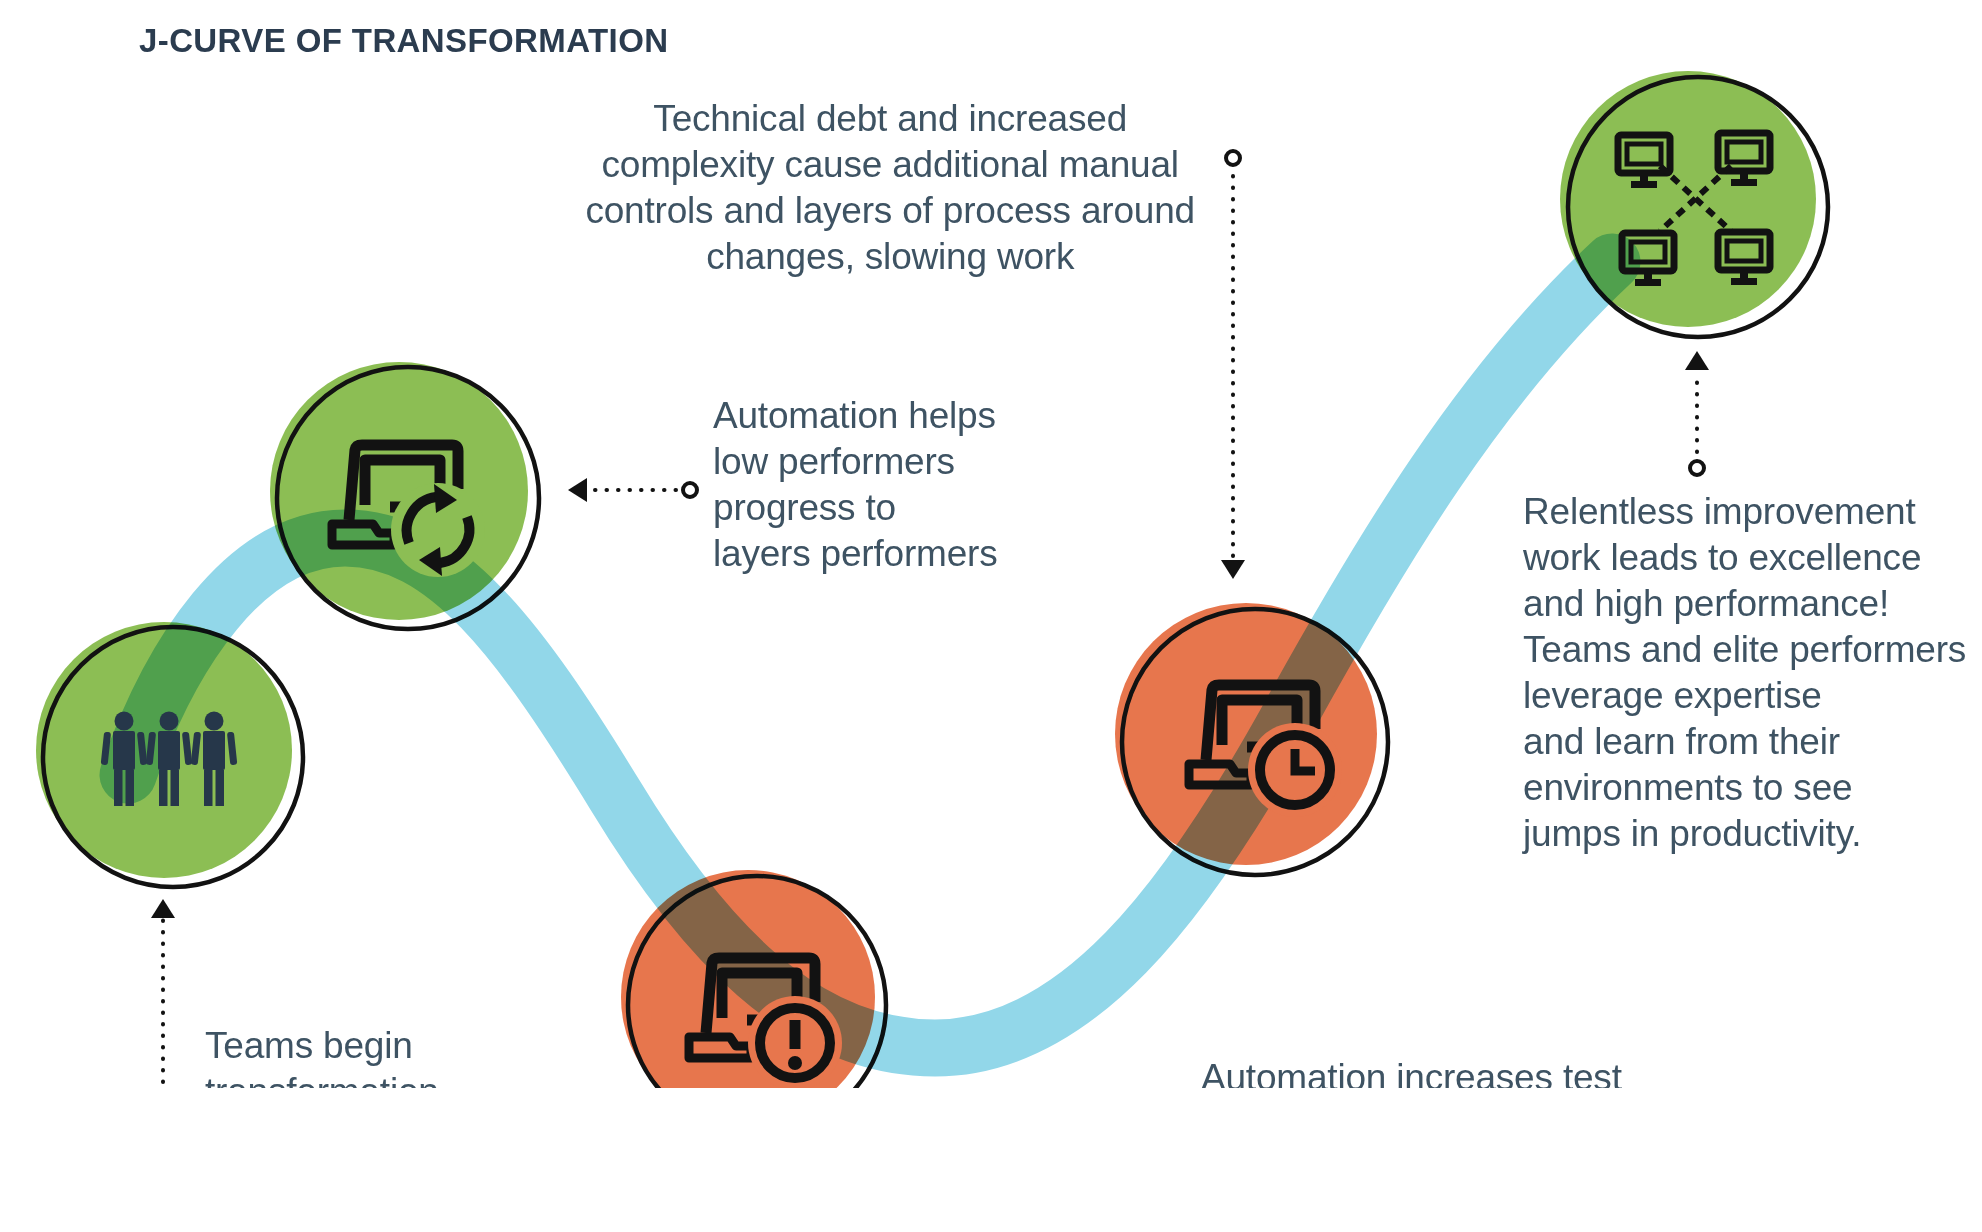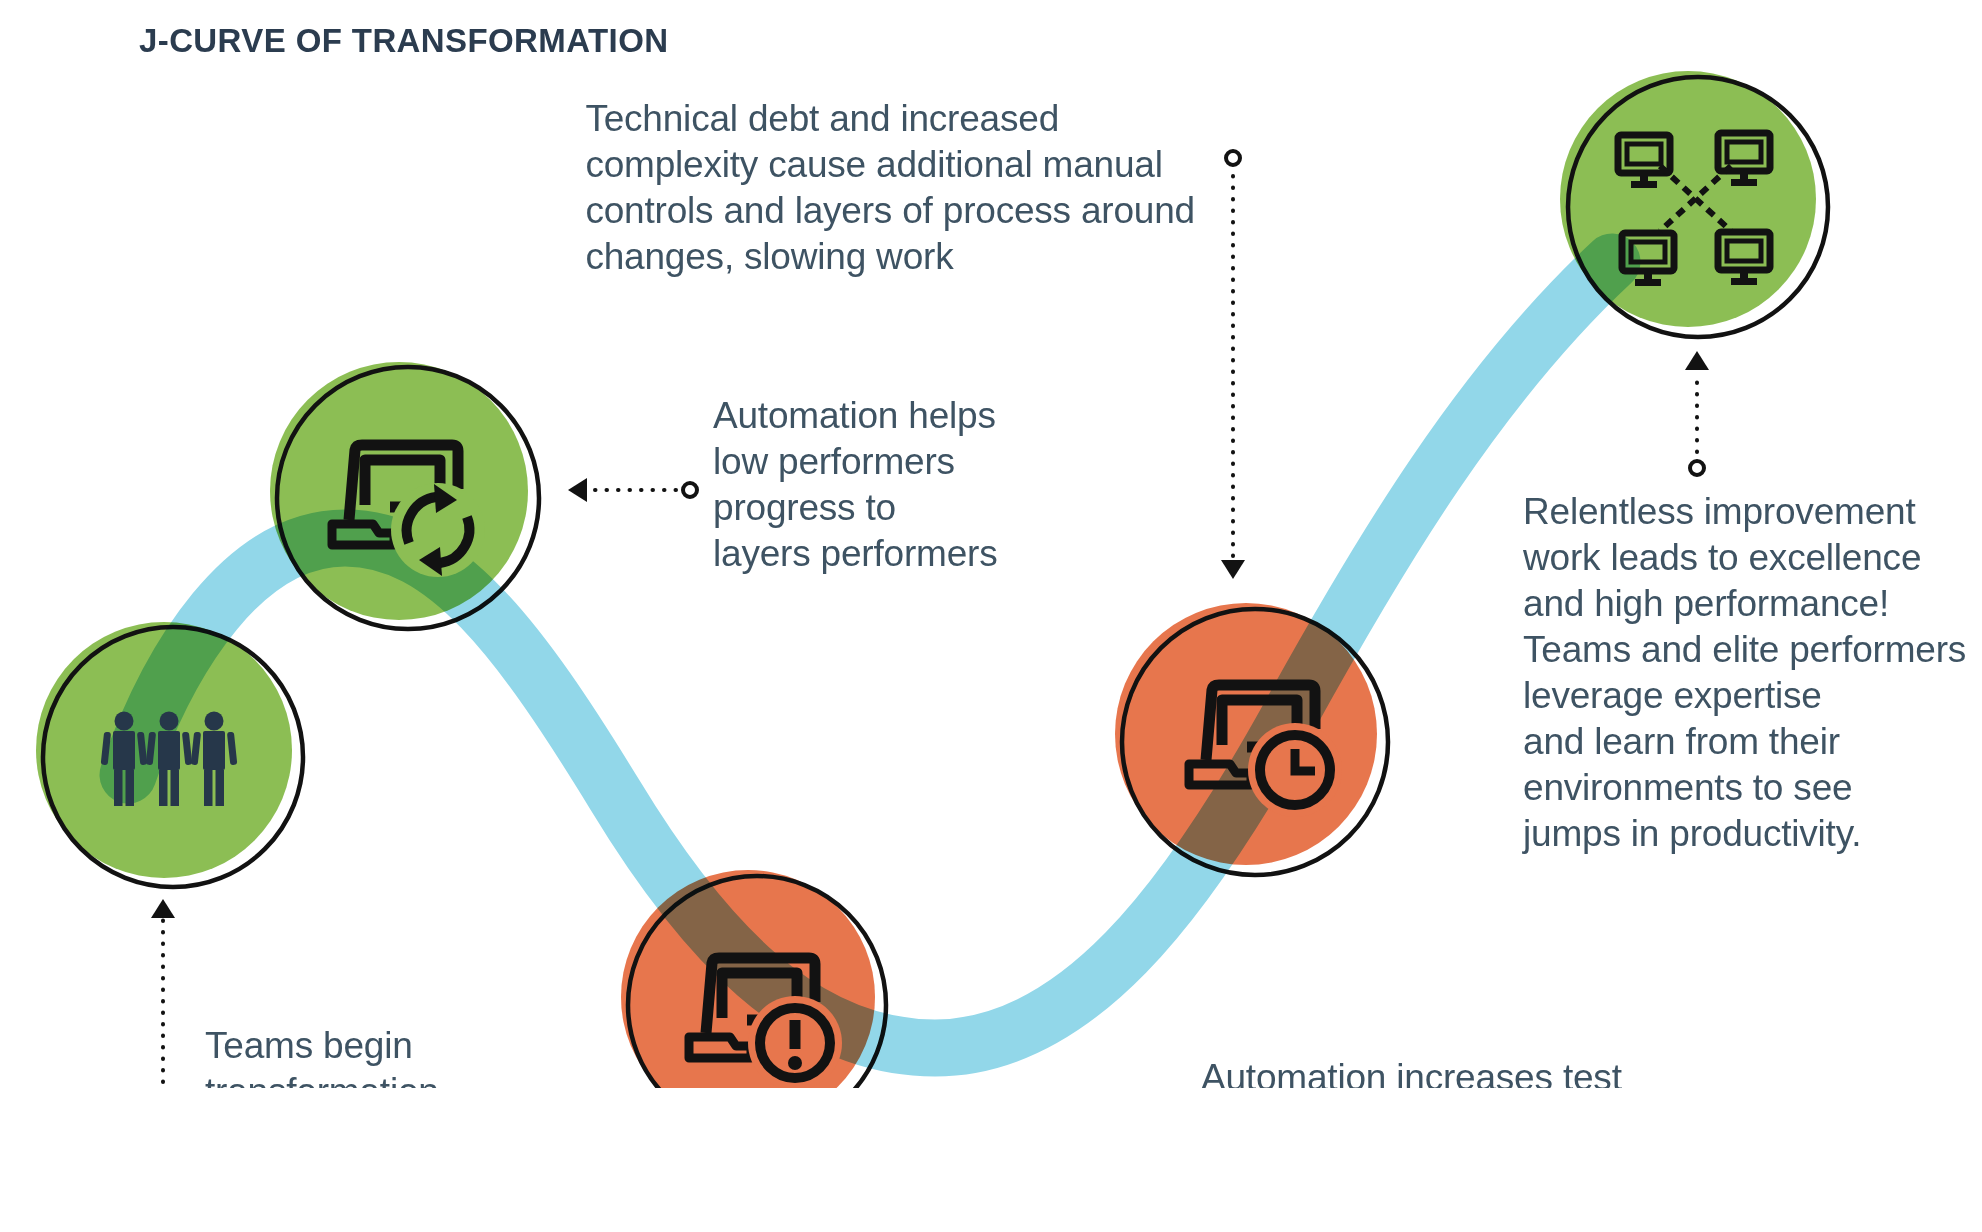--- a/index.html
+++ b/index.html
@@ -13,21 +13,21 @@
   .diagram-svg { position:absolute; left:0; top:0; isolation:isolate; }
   .band { mix-blend-mode:multiply; }
   .page-title {
     position:absolute; left:139px; top:22px;
     font-size:33px; font-weight:bold; letter-spacing:.4px; color:var(--title);
   }
   .ann {
     position:absolute; font-size:37px; line-height:46px; letter-spacing:-0.2px;
     color:var(--text); white-space:pre-line;
   }
-  .ann-technical { right:787px; top:96px; text-align:left; }
+  .ann-technical { right:787px; top:96px; text-align:center; }
   .ann-automation-helps { left:713px;  top:393px; }
   .ann-teams { left:205px;  top:1023px; }
   .ann-test { left:1201px; top:1039px;margin-top:16px; }
   .ann-relentless { left:1523px; top:489px; }
 </style>
 </head>
 <body>
 
 <div class="stage">
 

